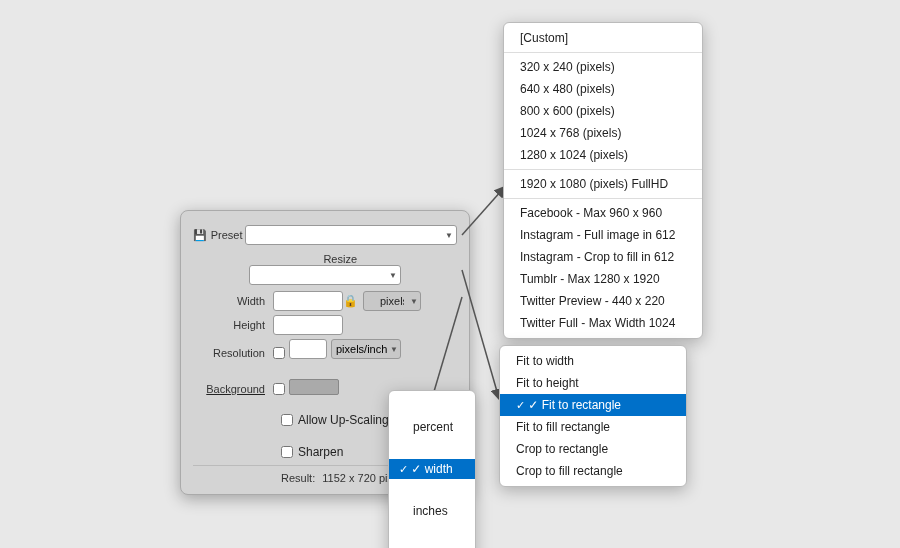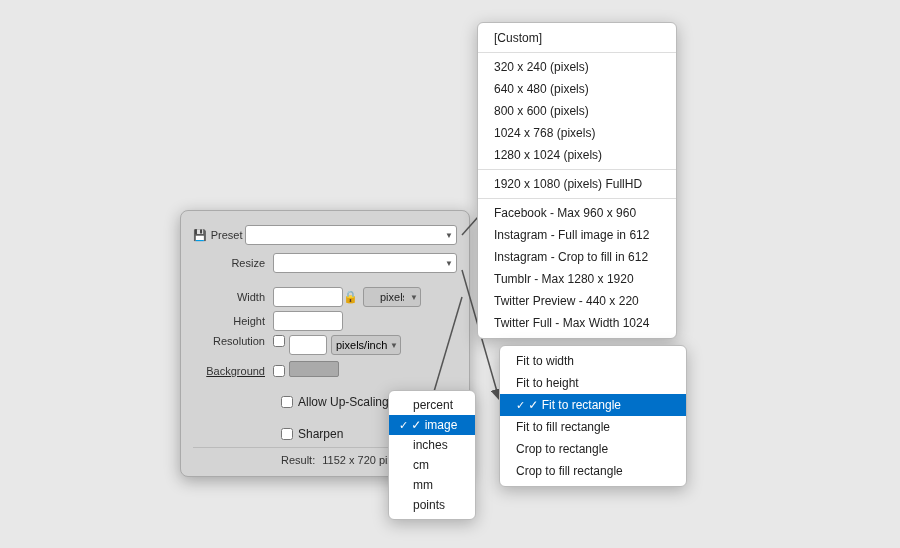--- a/index.html
+++ b/index.html
@@ -23,21 +23,22 @@
       background: #d4d4d4;
       border: 1px solid #aaa;
       border-radius: 8px;
       box-shadow: 0 4px 16px rgba(0,0,0,0.3);
       padding: 14px 12px 10px 12px;
     }
 
     .form-row {
       display: flex;
       align-items: center;
-      margin-bottom: 14px;
+      margin-bottom: 6px;
+      flex-direction: column;
     }
 
     .form-label {
       width: 80px;
       text-align: right;
       padding-right: 8px;
       color: #333;
       font-size: 11px;
     }
 
@@ -141,22 +142,22 @@
       background: #c8c8c8;
       font-size: 11px;
       padding: 0 16px;
       appearance: none;
       -webkit-appearance: none;
       color: #222;
     }
 
     .resolution-row {
       display: flex;
-      align-items: flex-start;
-      margin-bottom: 6px;
+      align-items: flex-end;
+      margin-bottom: 20px;
     }
     .res-input {
       width: 38px;
       height: 20px;
       border: 1px solid #999;
       border-radius: 3px;
       background: white;
       padding: 0 2px;
       font-size: 11px;
       text-align: right;
@@ -217,21 +218,21 @@
       font-size: 11px;
       color: #333;
       margin-top: 6px;
       padding-top: 6px;
       border-top: 1px solid #bbb;
     }
 
     
     .preset-dropdown {
       position: absolute;
-      left: 477px;
+      left: 503px;
       top: 22px;
       width: 200px;
       background: white;
       border: 1px solid #bbb;
       border-radius: 6px;
       box-shadow: 0 4px 16px rgba(0,0,0,0.25);
       padding: 4px 0;
       z-index: 10;
     }
 
@@ -279,20 +280,21 @@
       background: white;
       border: 1px solid #bbb;
       border-radius: 6px;
       box-shadow: 0 4px 16px rgba(0,0,0,0.25);
       padding: 4px 0;
       z-index: 10;
     }
 
     .unit-dropdown .dropdown-item {
       padding: 3px 12px 3px 24px;
+      margin-top: 22px;
     }
     .unit-dropdown .dropdown-item.selected::before {
       margin-left: -14px;
     }
 
     
     svg.connectors {
       position: absolute;
       top: 0;
       left: 0;
@@ -415,18 +417,18 @@
     <div class="dropdown-item">Fit to width</div>
     <div class="dropdown-item">Fit to height</div>
     <div class="dropdown-item selected">✓ Fit to rectangle</div>
     <div class="dropdown-item">Fit to fill rectangle</div>
     <div class="dropdown-item">Crop to rectangle</div>
     <div class="dropdown-item">Crop to fill rectangle</div>
   </div>
 
 <div class="unit-dropdown" id="unit-dd">
     <div class="dropdown-item">percent</div>
-    <div class="dropdown-item selected">✓ image</div>
+    <div class="dropdown-item selected">✓ width</div>
     <div class="dropdown-item">inches</div>
     <div class="dropdown-item">cm</div>
     <div class="dropdown-item">mm</div>
     <div class="dropdown-item">points</div>
   </div>
 
 </body></html>

